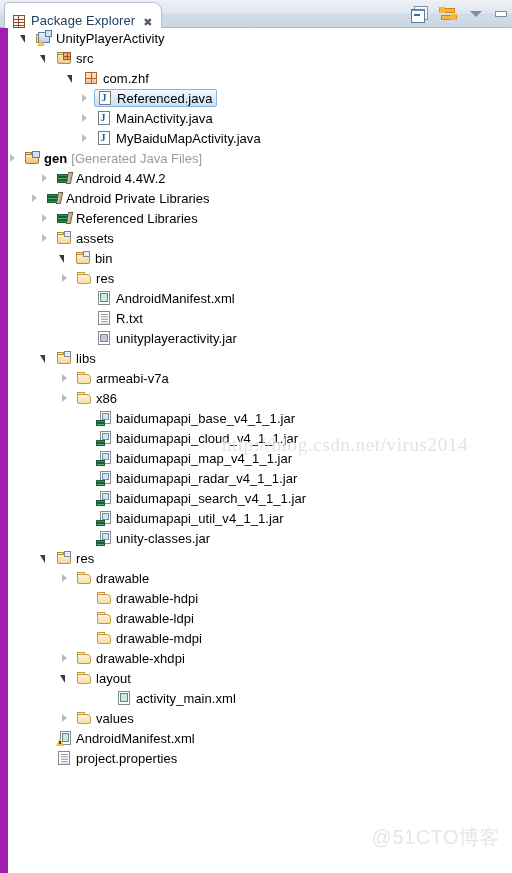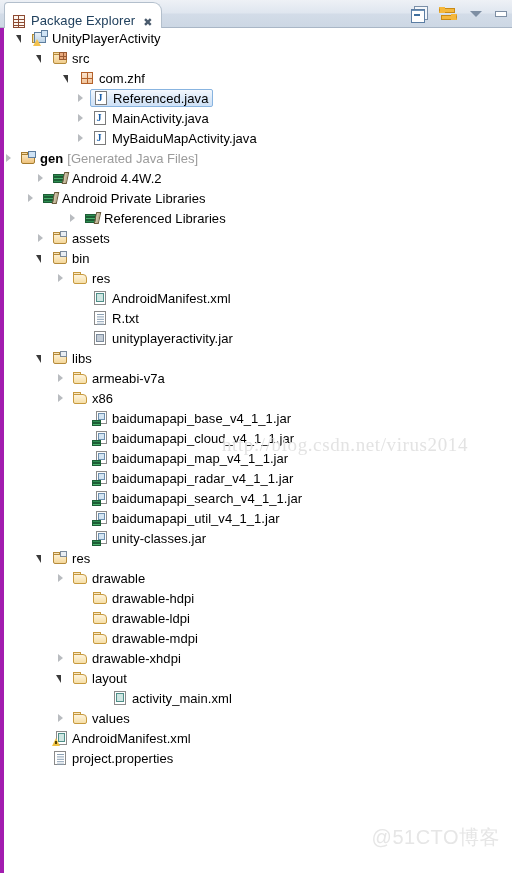--- a/index.html
+++ b/index.html
@@ -103,21 +103,21 @@
   .icon-viewmenu { width: 0; height: 0;
     border-left: 6px solid transparent; border-right: 6px solid transparent;
     border-top: 6px solid #7d8ea3; }
   .icon-minimize { width: 12px; height: 6px; border: 1.4px solid #7d8ea3; background: #fff; }
 
   
   .treebody {
     position: absolute; top: 28px; left: 0;
     width: 512px; height: 845px;
     background: #ffffff;
-    border-left: 4px solid #a21caf;
+    border-left: 8px solid #a21caf;
     overflow: hidden;
   }
   .row {
     position: relative;
     height: 20px;
     display: flex; align-items: center;
     white-space: nowrap;
   }
   .twisty {
     width: 9px; height: 9px; position: relative; flex: 0 0 auto;
@@ -486,21 +486,21 @@
         <span class="cell">
           <span class="ibox ic-lib">
             <span class="b1"></span>
             <span class="b2"></span>
             <span class="b3"></span>
             <span class="bk"></span>
           </span>
           <span class="label">Android Private Libraries</span>
         </span>
       </div>
-      <div class="row" style="padding-left: 32px; margin-left: 32px;">
+      <div class="row" style="padding-left: 32px;">
         <span class="twisty collapsed" style="margin-right: 7px;"></span>
         <span class="cell">
           <span class="ibox ic-lib">
             <span class="b1"></span>
             <span class="b2"></span>
             <span class="b3"></span>
             <span class="bk"></span>
           </span>
           <span class="label">Referenced Libraries</span>
         </span>
@@ -509,21 +509,21 @@
         <span class="twisty collapsed" style="margin-right: 7px;"></span>
         <span class="cell">
           <span class="ibox ic-folder2">
             <span class="tabtop"></span>
             <span class="f"></span>
             <span class="ov"></span>
           </span>
           <span class="label">assets</span>
         </span>
       </div>
-      <div class="row" style="padding-left: 32px;">
+      <div class="row" style="padding-left: 51px;">
         <span class="twisty expanded" style="margin-right: 7px;"></span>
         <span class="cell">
           <span class="ibox ic-folder2">
             <span class="tabtop"></span>
             <span class="f"></span>
             <span class="ov"></span>
           </span>
           <span class="label">bin</span>
         </span>
       </div>

